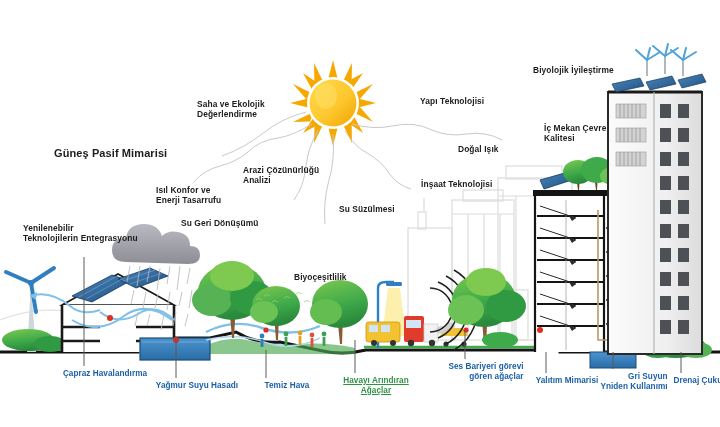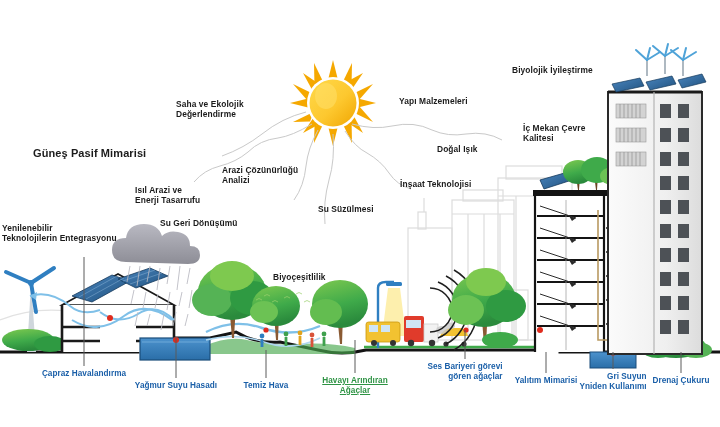--- a/index.html
+++ b/index.html
@@ -1,19 +1,19 @@
 <!DOCTYPE html>
 <html><head>
 <meta charset="utf-8">
 <style>
   html,body{margin:0;padding:0;background:#ffffff;}
   body{width:720px;height:427px;overflow:hidden;font-family:"Liberation Sans",sans-serif;}
   #stage{position:relative;width:720px;height:427px;background:#ffffff;}
   #scene{position:absolute;inset:0;}
-  .lbl{position:absolute;white-space:pre;line-height:1.18;}
+  .lbl{position:absolute;white-space:pre;line-height:1.18;margin-left:21px;}
   .lbl-dark{color:#1b1b1b;font-size:8.4px;font-weight:700;letter-spacing:.1px;}
   .lbl-dark.bold{font-weight:800;font-size:11px;}
   .lbl-blue{color:#1a5fa8;font-size:8.2px;font-weight:800;text-align:right;letter-spacing:.05px;}
   .lbl-green{color:#2e9344;font-size:8.2px;font-weight:800;text-align:center;letter-spacing:.05px;text-decoration:underline;}
   .ctr{transform:translateX(-50%);}
 </style>
 </head>
 <body>
 
 <div id="stage">
@@ -391,27 +391,27 @@
         <path d="M681 352 V373" stroke="#5a5a5a" stroke-width="1"></path>
       </g>
   </svg>
 
   <div>
     <div class="lbl lbl-dark bold" style="left:33px;top:147px">Güneş Pasif Mimarisi</div>
     <div class="lbl lbl-dark" style="left:176px;top:100px">Saha ve Ekolojik
 Değerlendirme</div>
     <div class="lbl lbl-dark" style="left:222px;top:166px">Arazi Çözünürlüğü
 Analizi</div>
-    <div class="lbl lbl-dark" style="left:135px;top:186px">Isıl Arazi ve
+    <div class="lbl lbl-dark" style="left:135px;top:186px">Isıl Konfor ve
 Enerji Tasarrufu</div>
     <div class="lbl lbl-dark" style="left:160px;top:219px">Su Geri Dönüşümü</div>
     <div class="lbl lbl-dark" style="left:2px;top:224px">Yenilenebilir
 Teknolojilerin Entegrasyonu</div>
     <div class="lbl lbl-dark" style="left:318px;top:205px">Su Süzülmesi</div>
-    <div class="lbl lbl-dark" style="left:399px;top:97px">Yapı Malzemeleri</div>
+    <div class="lbl lbl-dark" style="left:399px;top:97px">Yapı Teknolojisi</div>
     <div class="lbl lbl-dark" style="left:437px;top:145px">Doğal Işık</div>
     <div class="lbl lbl-dark" style="left:400px;top:180px">İnşaat Teknolojisi</div>
     <div class="lbl lbl-dark" style="left:512px;top:66px">Biyolojik İyileştirme</div>
     <div class="lbl lbl-dark" style="left:523px;top:124px">İç Mekan Çevre
 Kalitesi</div>
     <div class="lbl lbl-dark" style="left:273px;top:273px">Biyoçeşitlilik</div>
   </div>
 
   <div>
     <div class="lbl lbl-blue ctr" style="left:84px;top:369px">Çapraz Havalandırma</div>

